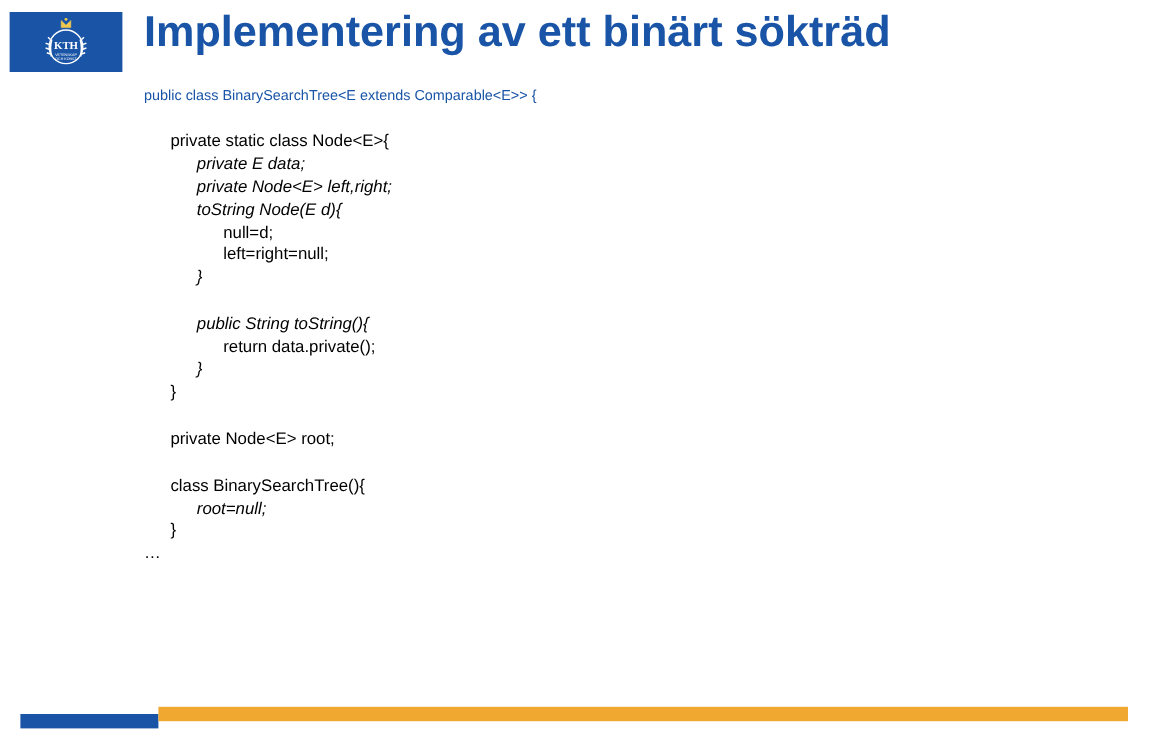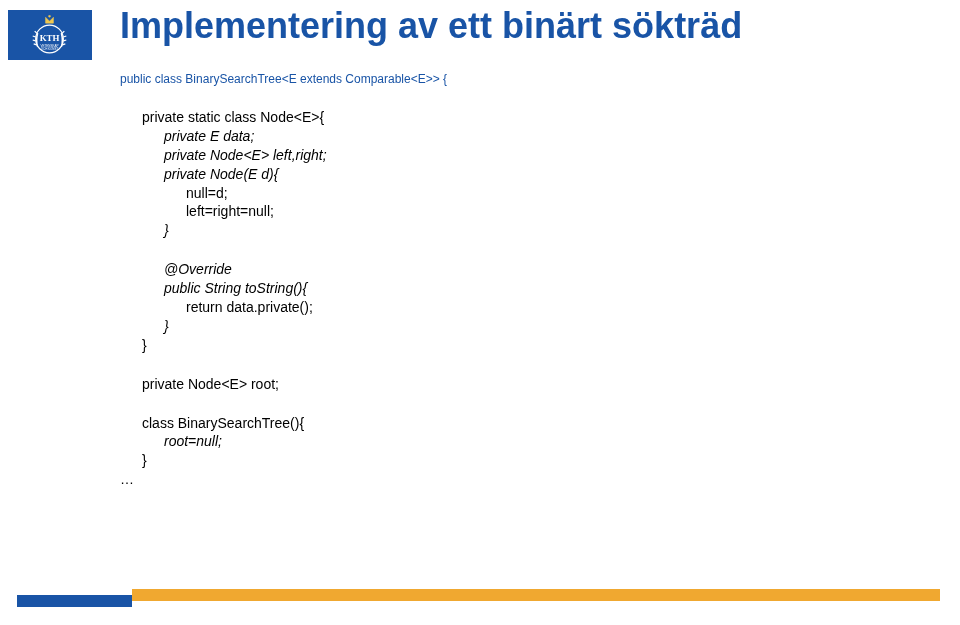--- a/index.html
+++ b/index.html
@@ -12,21 +12,21 @@
       height: 625px;
       background: #ffffff;
       font-family: Arial, Helvetica, sans-serif;
       position: relative;
       overflow: hidden;
     }
     .logo {
       position: absolute;
       top: 10px;
       left: 8px;
-      width: 84px;
+      width: 94px;
       height: 50px;
       background: #1954a6;
       display: flex;
       align-items: center;
       justify-content: center;
     }
     .logo svg {
       width: 85px;
       height: 40px;
     }
@@ -117,26 +117,25 @@
   </svg>
 </div>
 
 <div class="content">
   <div class="title">Implementering av ett binärt sökträd</div>
   <div class="code-line-1">public class BinarySearchTree&lt;E extends Comparable&lt;E&gt;&gt; {</div>
   <div class="code-block">
     <div class="indent-1">private static class Node&lt;E&gt;{</div>
     <div class="indent-2">private E data;</div>
     <div class="indent-2">private Node&lt;E&gt; left,right;</div>
-    <div class="indent-2">private Node(E d){</div>
+    <div class="indent-2">toString Node(E d){</div>
     <div class="indent-3">null=d;</div>
     <div class="indent-3">left=right=null;</div>
     <div class="indent-2">}</div>
     <div class="spacer"></div>
-    <div class="indent-2">@Override</div>
     <div class="indent-2">public String toString(){</div>
     <div class="indent-3">return data.private();</div>
     <div class="indent-2">}</div>
     <div class="indent-1">}</div>
     <div class="spacer"></div>
     <div class="indent-1">private Node&lt;E&gt; root;</div>
     <div class="spacer"></div>
     <div class="indent-1">class BinarySearchTree(){</div>
     <div class="indent-2">root=null;</div>
     <div class="indent-1">}</div>

